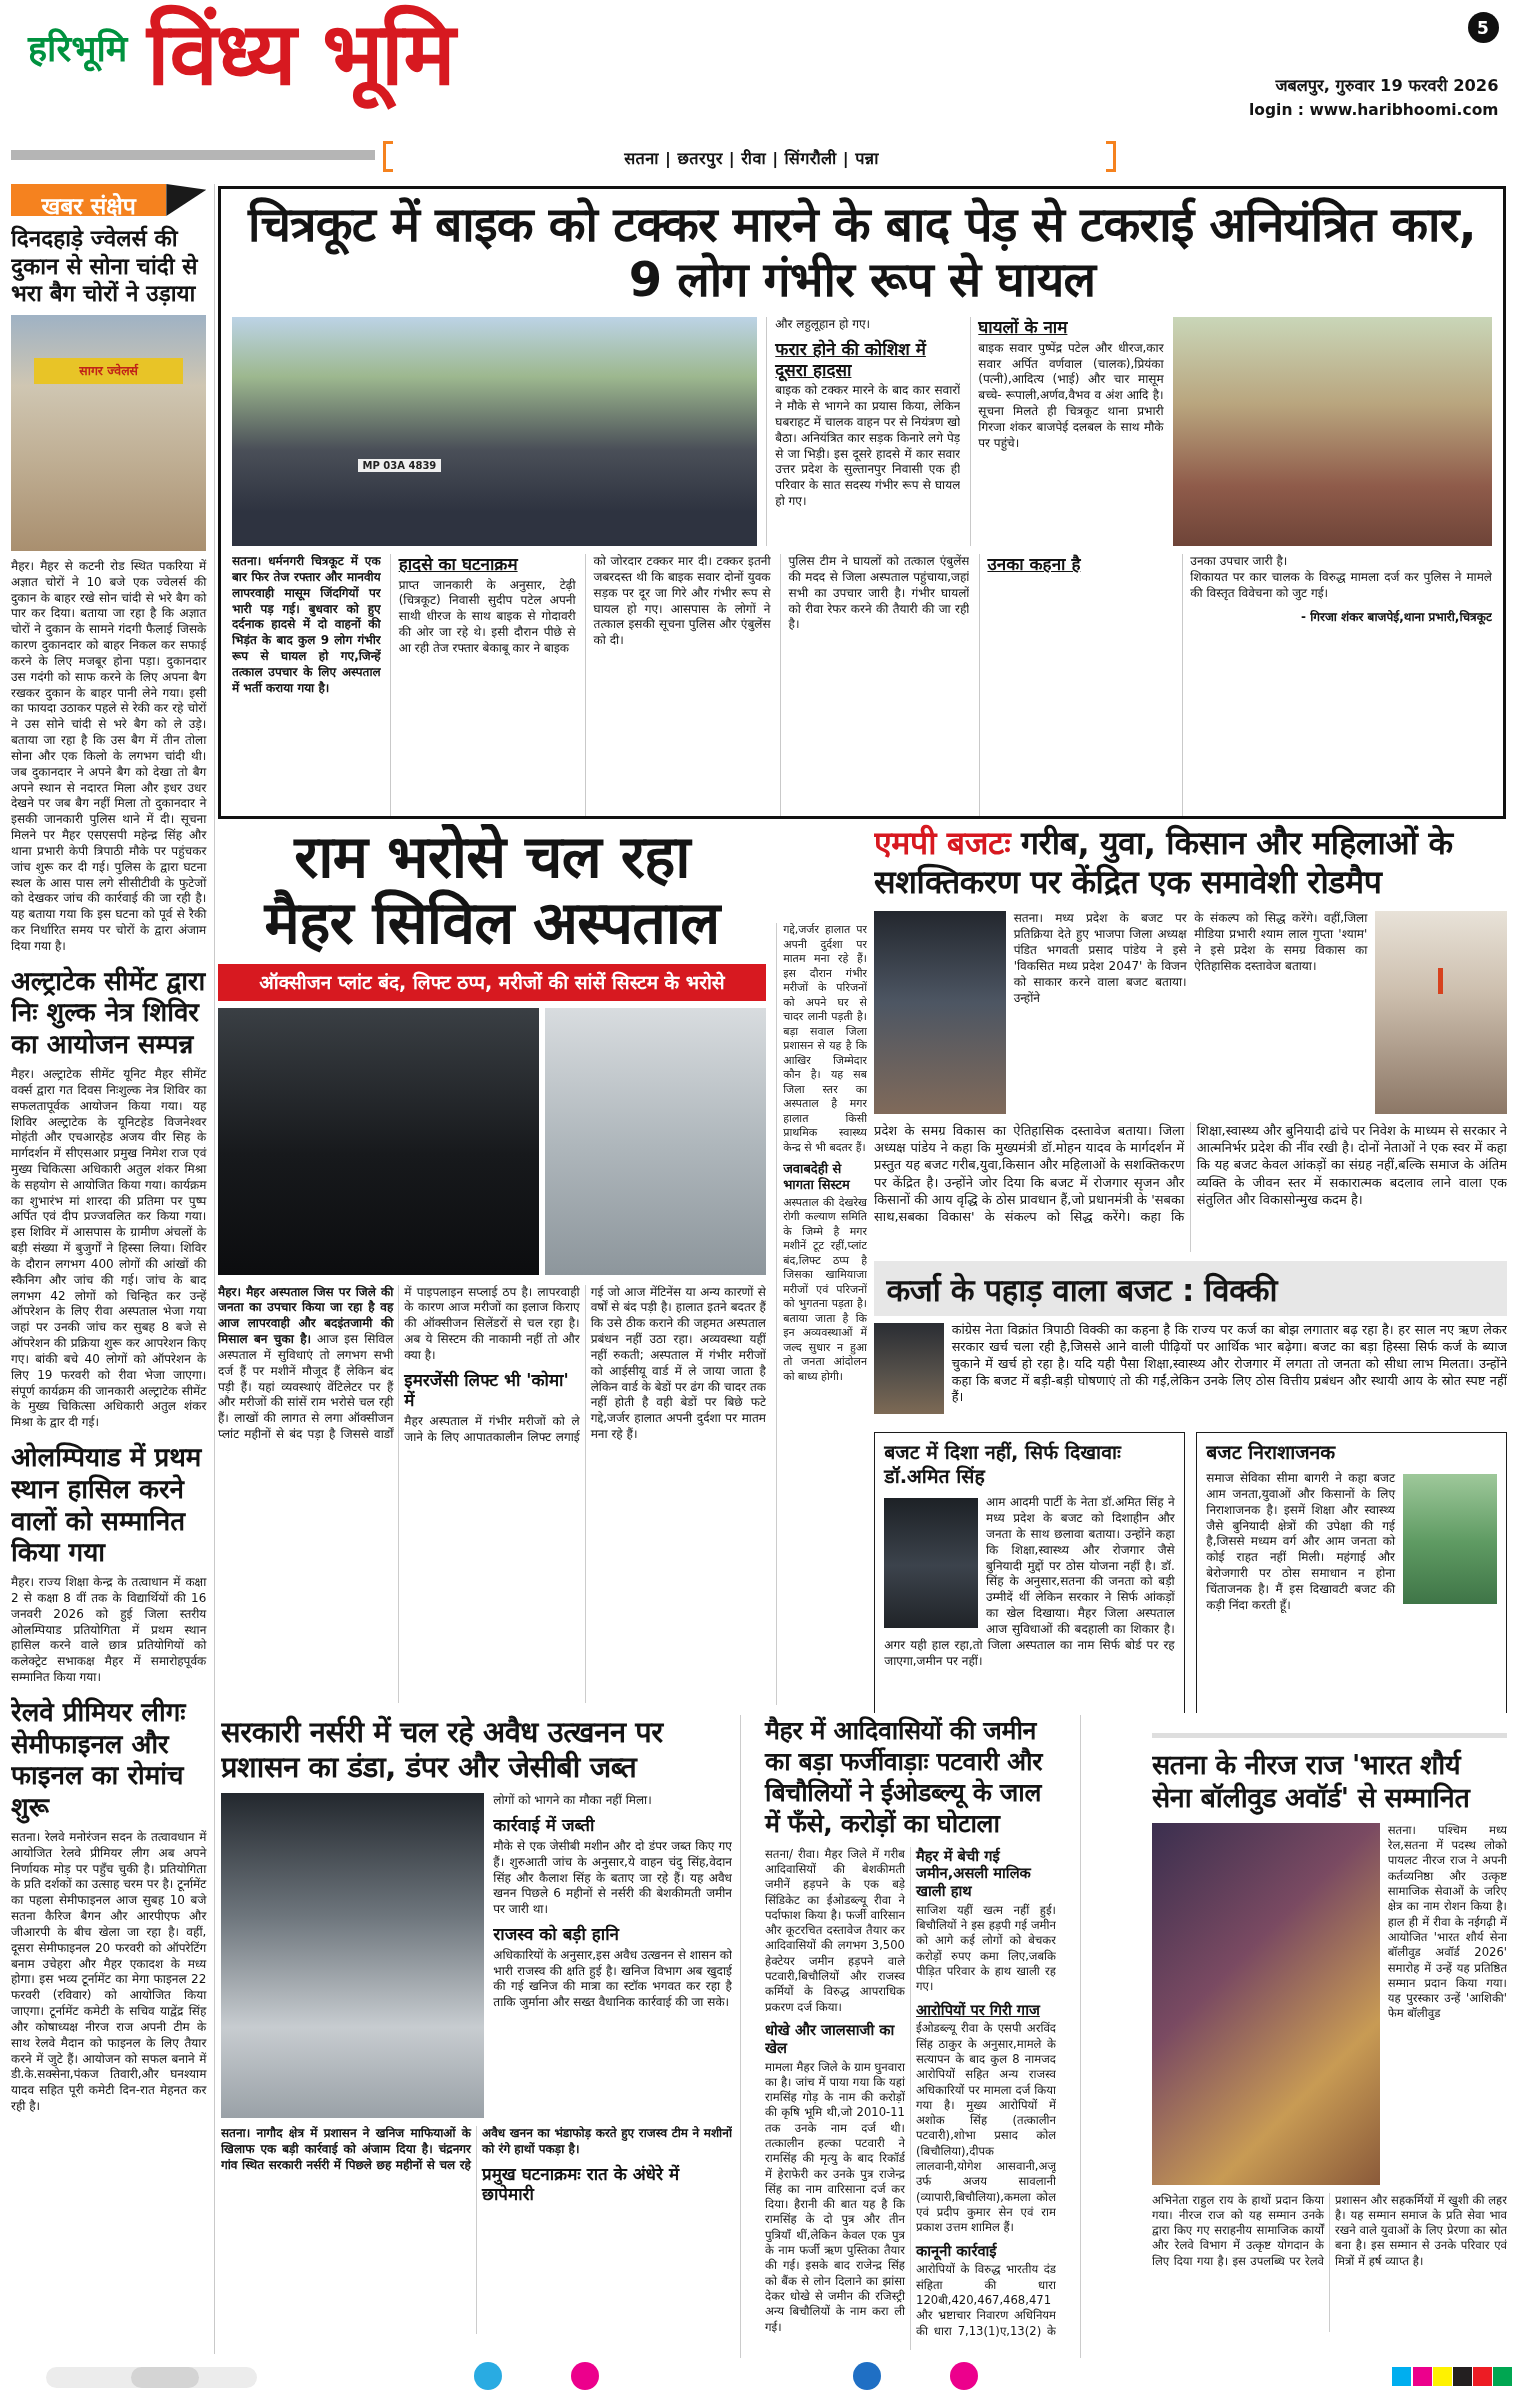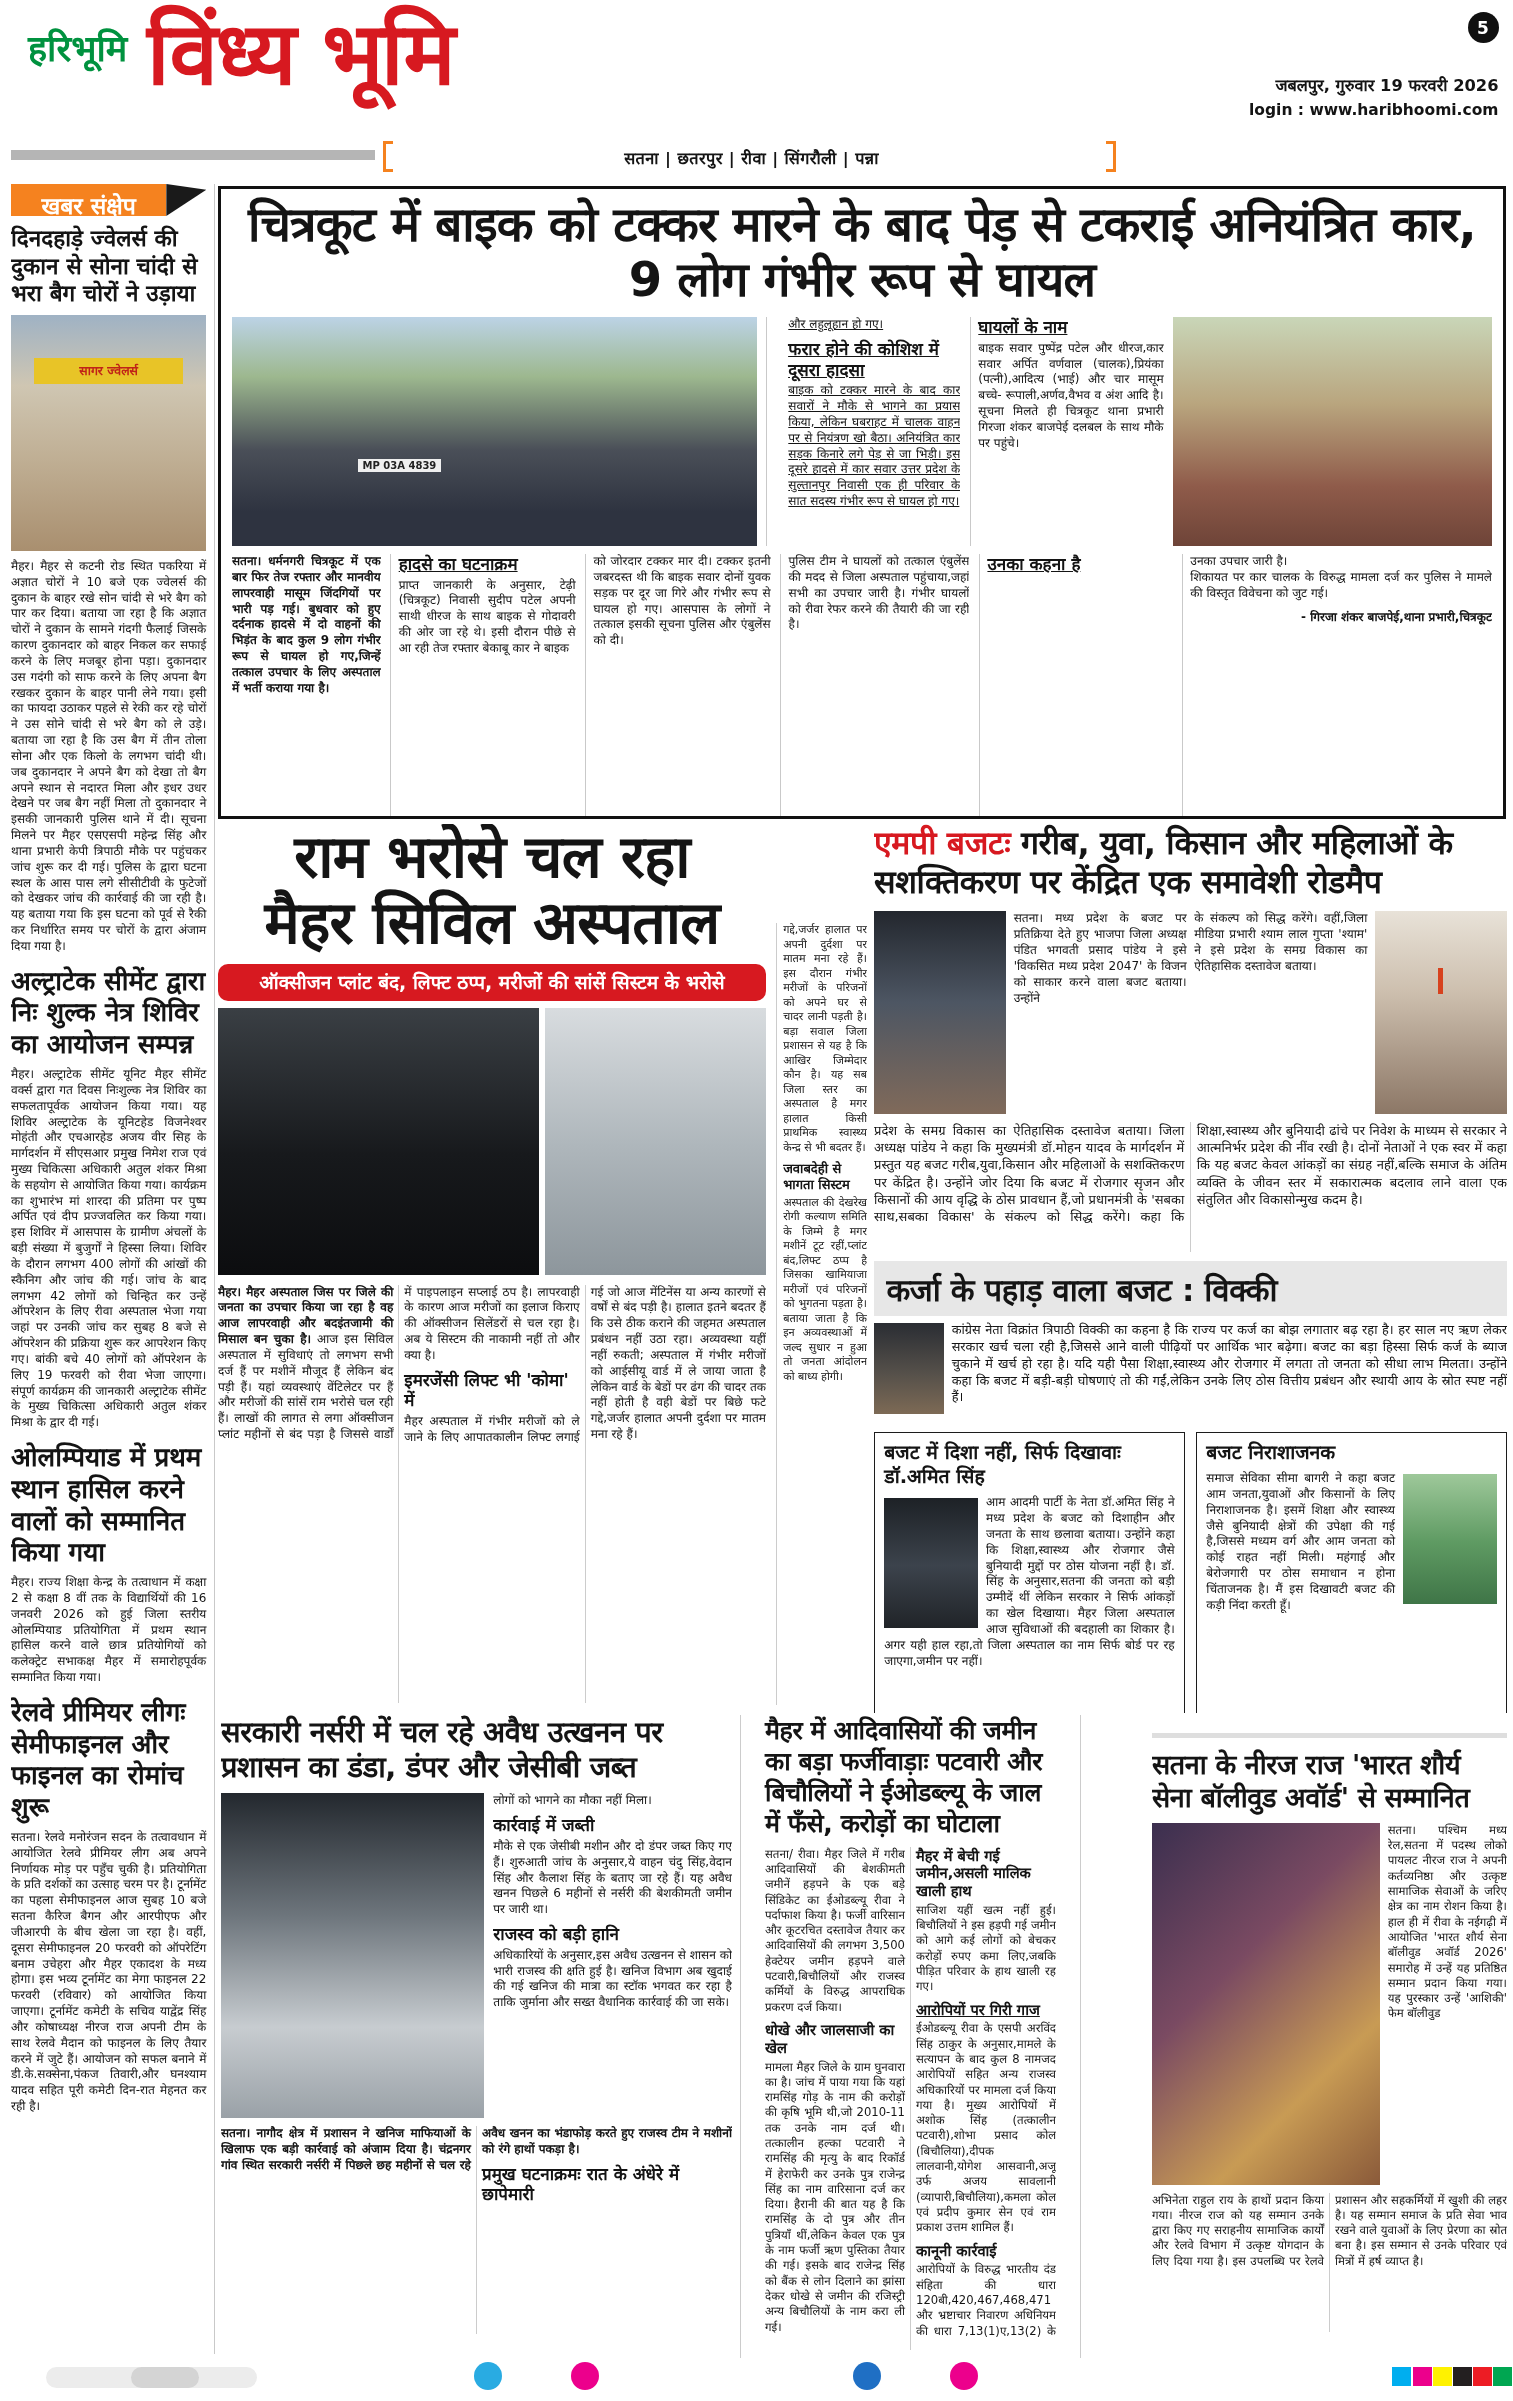--- a/index.html
+++ b/index.html
@@ -52,21 +52,21 @@
   #ph-injured { width:319px; height:229px; flex:none;
     background:linear-gradient(180deg,#c9d6b8 0%,#b9a57e 38%,#8f5b4a 74%,#6e4438 100%); }
   .lcol { overflow:hidden; }
   #lead-row2 { margin-top:7.7px; height:300px; }
   #lead .attrib { font-weight:700; text-align:right; margin-top:6.2px; font-size:12px; }
 
   
   #hospital { left:218px; top:824px; width:649px; height:887px; overflow:hidden; }
   #hospital-main { width:548px; }
   #hospital h1 { font-size:59px; line-height:1.12; text-align:center; letter-spacing:-0.8px; }
-  #hospital-strip { background:#d71920; color:#fff; font-size:19px; font-weight:700; text-align:center; padding:5.4px 3.1px; margin:7.7px 0;border-radius:10px; }
+  #hospital-strip { background:#d71920; color:#fff; font-size:19px; font-weight:700; text-align:center; padding:5.4px 3.1px; margin:7.7px 0; }
   #hospital-photos { display:flex; gap:6.2px; }
   #ph-corridor { width:321px; height:267px; background:linear-gradient(180deg,#3a3f44 0%,#17191c 55%,#0c0d0f 100%); }
   #ph-bed { width:221px; height:267px; background:linear-gradient(180deg,#d8dcdf 0%,#aeb6bb 52%,#8d969c 100%); }
   #hospital-text { margin-top:9.3px; height:418px; column-count:3; column-gap:11px; column-rule:0.8px solid #ccc; overflow:hidden; }
   #hospital-side { position:absolute; right:0; top:99px; width:91px; height:782px; border-left:0.8px solid #ccc; padding-left:6.2px; overflow:hidden; }
   #hospital-side .bt { font-size:11px; }
   #hospital-side .sh { font-size:13px; }
 
   
   #budget { left:874px; top:824px; width:633px; height:889px; overflow:hidden; }
@@ -152,21 +152,21 @@
   <h3 class="brief-h2">रेलवे प्रीमियर लीगः सेमीफाइनल और फाइनल का रोमांच शुरू</h3>
   <p class="bt">सतना। रेलवे मनोरंजन सदन के तत्वावधान में आयोजित रेलवे प्रीमियर लीग अब अपने निर्णायक मोड़ पर पहुँच चुकी है। प्रतियोगिता के प्रति दर्शकों का उत्साह चरम पर है। टूर्नामेंट का पहला सेमीफाइनल आज सुबह 10 बजे सतना कैरिज बैगन और आरपीएफ और जीआरपी के बीच खेला जा रहा है। वहीं, दूसरा सेमीफाइनल 20 फरवरी को ऑपरेटिंग बनाम उचेहरा और मैहर एकादश के मध्य होगा। इस भव्य टूर्नामेंट का मेगा फाइनल 22 फरवरी (रविवार) को आयोजित किया जाएगा। टूर्नामेंट कमेटी के सचिव याद्वेंद्र सिंह और कोषाध्यक्ष नीरज राज अपनी टीम के साथ रेलवे मैदान को फाइनल के लिए तैयार करने में जुटे हैं। आयोजन को सफल बनाने में डी.के.सक्सेना,पंकज तिवारी,और घनश्याम यादव सहित पूरी कमेटी दिन-रात मेहनत कर रही है।</p>
 </div>
 
 <div class="abs" id="lead">
   <h1 id="lead-headline">चित्रकूट में बाइक को टक्कर मारने के बाद पेड़ से टकराई अनियंत्रित कार, 9 लोग गंभीर रूप से घायल</h1>
   <div class="lead-row">
     <div class="photo" id="ph-jeep">
       <div class="plate">MP 03A 4839</div>
     </div>
-    <div class="lcol vline" style="width:194px; padding-left:21px;text-decoration:underline;">
+    <div class="lcol vline" style="width:194px; padding-left:8px;">
       <p class="bt">और लहुलूहान हो गए।</p>
       <h4 class="sh shu">फरार होने की कोशिश में दूसरा हादसा</h4>
       <p class="bt">बाइक को टक्कर मारने के बाद कार सवारों ने मौके से भागने का प्रयास किया, लेकिन घबराहट में चालक वाहन पर से नियंत्रण खो बैठा। अनियंत्रित कार सड़क किनारे लगे पेड़ से जा भिड़ी। इस दूसरे हादसे में कार सवार उत्तर प्रदेश के सुल्तानपुर निवासी एक ही परिवार के सात सदस्य गंभीर रूप से घायल हो गए।</p>
     </div>
     <div class="lcol vline" style="width:194px; padding-left:7.7px;">
       <h4 class="sh shu" style="margin-top:0">घायलों के नाम</h4>
       <p class="bt">बाइक सवार पुष्पेंद्र पटेल और धीरज,कार सवार अर्पित वर्णवाल (चालक),प्रियंका (पत्नी),आदित्य (भाई) और चार मासूम बच्चे- रूपाली,अर्णव,वैभव व अंश आदि है। सूचना मिलते ही चित्रकूट थाना प्रभारी गिरजा शंकर बाजपेई दलबल के साथ मौके पर पहुंचे।</p>
     </div>
     <div class="photo" id="ph-injured"></div>
   </div>

